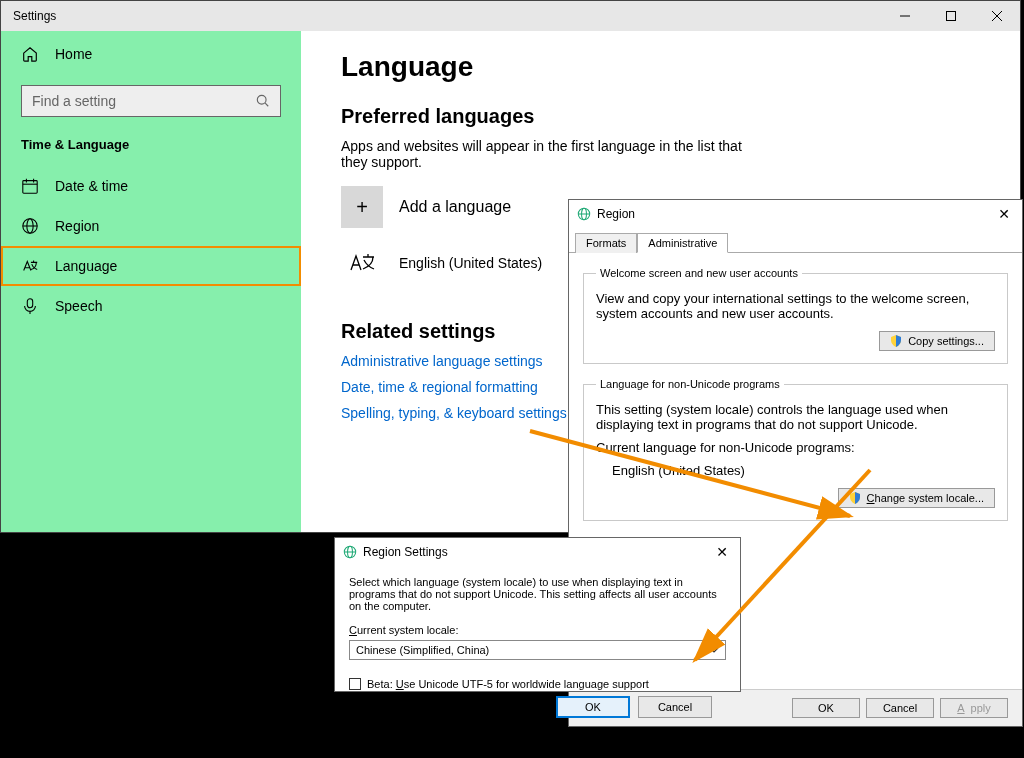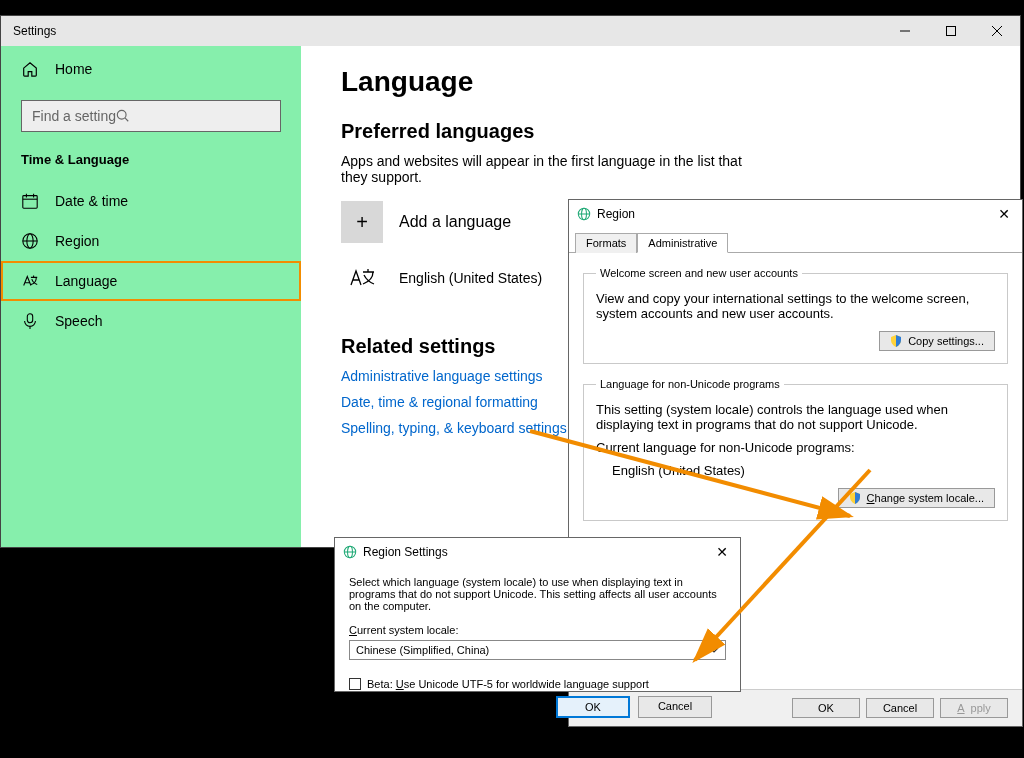--- a/index.html
+++ b/index.html
@@ -1,33 +1,33 @@
 <!DOCTYPE html>
 <html><head>
 <meta charset="utf-8">
 <style>
   * { box-sizing: border-box; font-family: "Segoe UI", Arial, sans-serif; }
   body { margin:0; width:1024px; height:758px; background:#000; overflow:hidden; position:relative; }
 
   .settings-window{
-    position:absolute; left:0; top:15px; width:1021px; height:533px;
+    position:absolute; left:0; top:0; width:1021px; height:533px;
     background:#fff; border:1px solid #444;
   }
   .titlebar{
     height:30px; background:#e7e7e7; display:flex; align-items:center;
     justify-content:space-between; padding:0 0 0 12px; font-size:12px;
   }
   .titlebar-controls{display:flex;}
   .titlebar-btn{width:46px; height:30px; display:flex; align-items:center; justify-content:center; font-size:12px;}
   .titlebar-btn svg{stroke:#000;}
 
   .settings-body{display:flex; height:calc(100% - 30px);}
   .sidebar{width:300px; background:#86efac; padding:0;}
   .home-row{display:flex; align-items:center; gap:16px; padding:14px 20px; font-size:14px;}
-  .search-box{margin:8px 20px 14px; height:32px; border:1px solid #666; background:#eee; display:flex; align-items:center; padding:0 10px; color:#666; font-size:14px; }
+  .search-box{margin:8px 20px 14px; height:32px; border:1px solid #666; background:#eee; display:flex; align-items:center; padding:0 10px; color:#666; font-size:14px; justify-content:space-between;}
   .section-label{padding:6px 20px 14px; font-size:13px; font-weight:700;}
   .nav-item{display:flex; align-items:center; gap:16px; padding:11px 20px; font-size:14px;}
   .nav-item.selected{outline:2px solid #f28c00; outline-offset:-2px;}
 
   .main{flex:1; padding:20px 40px; overflow:hidden;}
   .main h1{font-weight:600; font-size:28px; margin:0 0 22px;}
   .sub-h{font-weight:600; font-size:20px; margin:0 0 10px;}
   .desc{font-size:14px; color:#000; max-width:410px; margin:0 0 16px;}
   .add-lang{display:flex; align-items:center; gap:16px; margin-bottom:14px;}
   .add-btn{width:42px; height:42px; background:#d8d8d8; display:flex; align-items:center; justify-content:center; font-size:20px;}
@@ -44,21 +44,21 @@
   .dlg-title{height:28px; display:flex; align-items:center; justify-content:space-between; padding:0 6px 0 8px; font-size:12px;}
   .dlg-title span{display:flex; align-items:center; gap:6px;}
   .globe{width:14px; height:14px; display:inline-block;}
   .dlg-close{font-size:14px; padding:0 6px;}
   .tabs{display:flex; border-bottom:1px solid #aaa; padding:4px 6px 0; gap:0;}
   .tab{font-size:11px; padding:3px 10px; border:1px solid #aaa; border-bottom:none; background:#f0f0f0; position:relative; top:1px;}
   .tab.active{background:#fff; border-bottom:1px solid #fff;}
   fieldset{margin:14px 14px; border:1px solid #c9c9c9; padding:8px 12px 12px; font-size:11px;}
   legend{font-size:11px; padding:0 4px;}
   .fs-row{font-size:13px; margin:4px 0 8px;}
-  .win-btn{display:inline-flex; align-items:flex-start; gap:6px; font-size:11px; padding:3px 10px; border:1px solid #999; background:#e8e8e8;}
+  .win-btn{display:inline-flex; align-items:center; gap:6px; font-size:11px; padding:3px 10px; border:1px solid #999; background:#e8e8e8;}
   .shield{width:12px; height:12px; display:inline-block;}
   .btn-row{display:flex; justify-content:flex-end; gap:6px; padding:8px 14px; border-top:1px solid #ccc; background:#f0f0f0; position:absolute; bottom:0; left:0; right:0;}
   .btn-row .win-btn{min-width:68px; justify-content:center;}
   .win-btn.disabled{color:#999;}
   .right-al{text-align:right; margin-top:10px;}
 
   
   .region-settings{
     position:absolute; left:334px; top:537px; width:407px; height:155px;
     background:#fff; border:1px solid #666;

